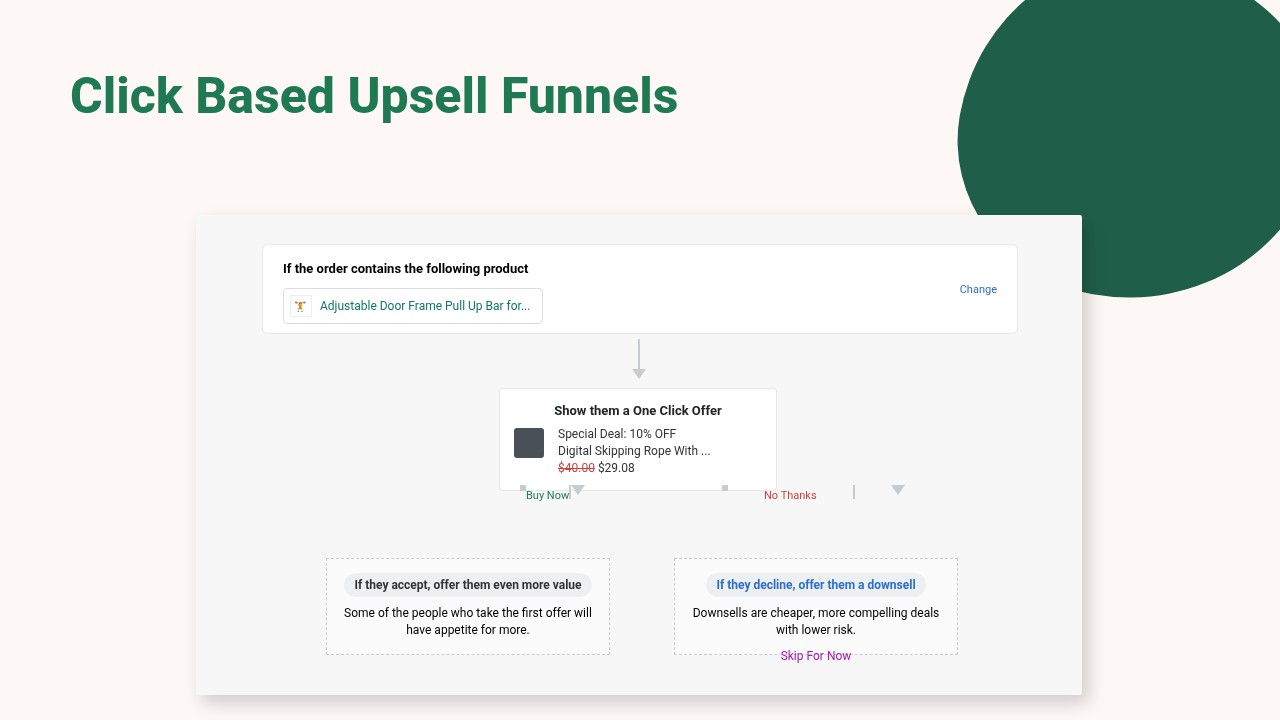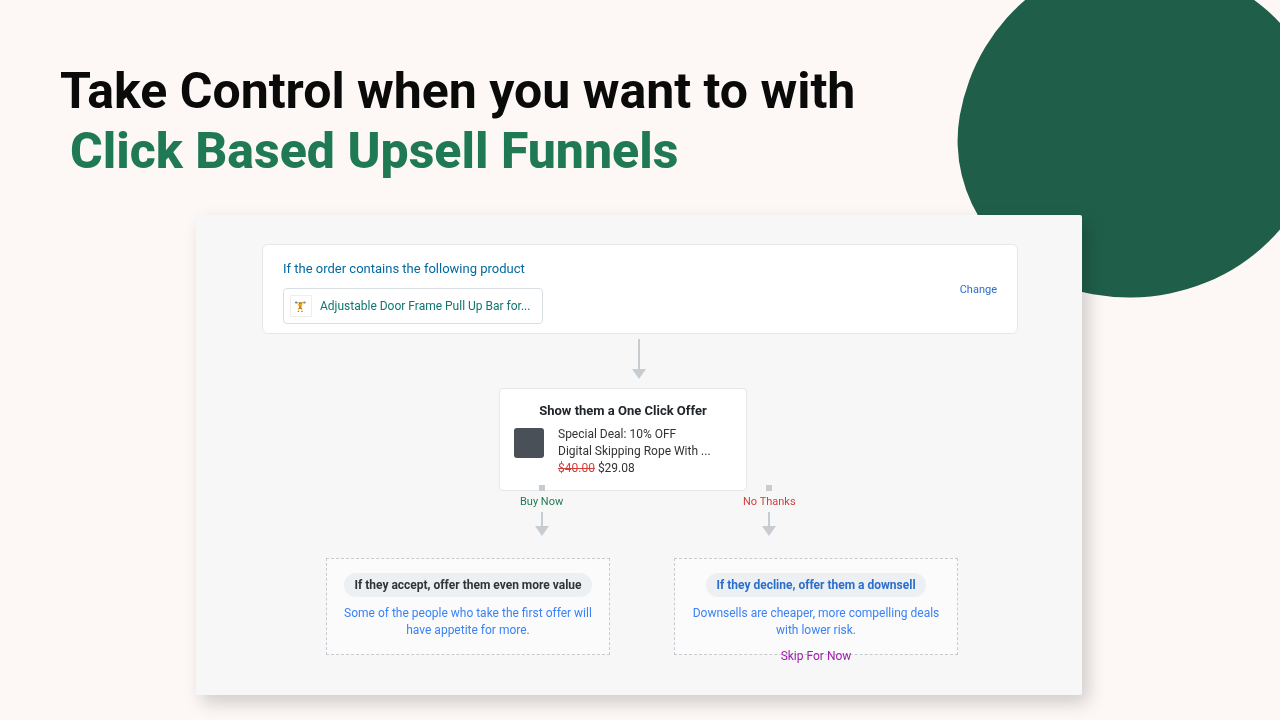--- a/index.html
+++ b/index.html
@@ -57,22 +57,22 @@
   left: 66px;
   width: 756px;
   height: 90px;
   background: #fff;
   border: 1px solid #e4e8eb;
   border-radius: 6px;
   padding: 16px 20px;
 }
 .trigger-card .title {
   font-size: 13px;
-  font-weight: 400;
-  color: #0369a1;
+  font-weight: 700;
+  color: #000000;
 }
 .product-chip {
   display: inline-flex;
   align-items: center;
   margin-top: 12px;
   border: 1px solid #d9dee2;
   border-radius: 4px;
   padding: 6px 12px 6px 6px;
   gap: 8px;
 }
@@ -117,21 +117,21 @@
   border-left: 7px solid transparent;
   border-right: 7px solid transparent;
   border-top: 10px solid #c7ccd1;
 }
 .arrow1 { top: 124px; }
 .arrow1 .shaft { height: 30px; }
 .offer-card {
   position: absolute;
   top: 173px;
   left: 303px;
-  width: 248px;
+  width: 278px;
   background: #fff;
   border: 1px solid #e4e8eb;
   border-radius: 4px;
   padding: 14px 14px 14px 14px;
 }
 .offer-card .title {
   font-size: 13px;
   font-weight: 700;
   color: #212529;
   text-align: center;
@@ -156,42 +156,41 @@
   line-height: 1.4;
 }
 .offer-text .price-orig {
   color: #d43f3a;
   text-decoration: line-through;
 }
 .offer-text .price-new { color: #333; }
 .branch-arrow {
   position: absolute;
   display: flex;
-  flex-direction: column;
-  align-items: center;
+  flex-direction: row;
 }
 .branch-arrow .stub {
   width: 6px; height: 6px; background: #c7ccd1;
 }
 .branch-arrow .label {
   font-size: 11px;
   margin: 4px 0;
   white-space: nowrap;
 }
 .branch-arrow .shaft {
   width: 2px; height: 14px; background: #c7ccd1;
 }
 .branch-arrow .head {
   width: 0; height: 0;
   border-left: 7px solid transparent;
   border-right: 7px solid transparent;
   border-top: 10px solid #c7ccd1;
 }
 .branch-left { top: 270px; left: 324px; }
-.branch-right { top: 270px; left: 547px; }
+.branch-right { top: 270px; left: 526px; gap: 36px; }
 .branch-left .label { color: #1f7a54; }
 .branch-right .label { color: #d43f3a; }
 .result-card {
   position: absolute;
   top: 343px;
   width: 284px;
   border: 1px dashed #c6cbd1;
   background: #fbfbfb;
   padding: 14px 14px;
   text-align: center;
@@ -203,42 +202,41 @@
   font-size: 12px;
   font-weight: 700;
   background: #edf0f3;
   padding: 5px 10px;
   border-radius: 12px;
   color: #333;
 }
 .result-right .heading { color: #2c6ecb; }
 .result-card .desc {
   font-size: 12px;
-  color: #3b82f6;
+  color: #000000;
   margin-top: 8px;
   line-height: 1.45;
 }
 .skip-link {
   position: absolute;
   top: 434px;
   left: 478px;
   width: 284px;
   text-align: center;
   font-size: 12px;
   color: #a21caf;
   cursor: pointer;
 }
 </style>
 </head>
 <body>
 
 <div class="blob"></div>
 
 <div class="headline">
-  <div class="line1">Take Control when you want to with</div>
   <div class="line2">Click Based Upsell Funnels</div>
 </div>
 
 <div class="panel">
 
   <div class="trigger-card">
     <div class="title">If the order contains the following product</div>
     <div class="product-chip">
       <div class="thumb">🏋️</div>
       <div class="label">Adjustable Door Frame Pull Up Bar for...</div>

